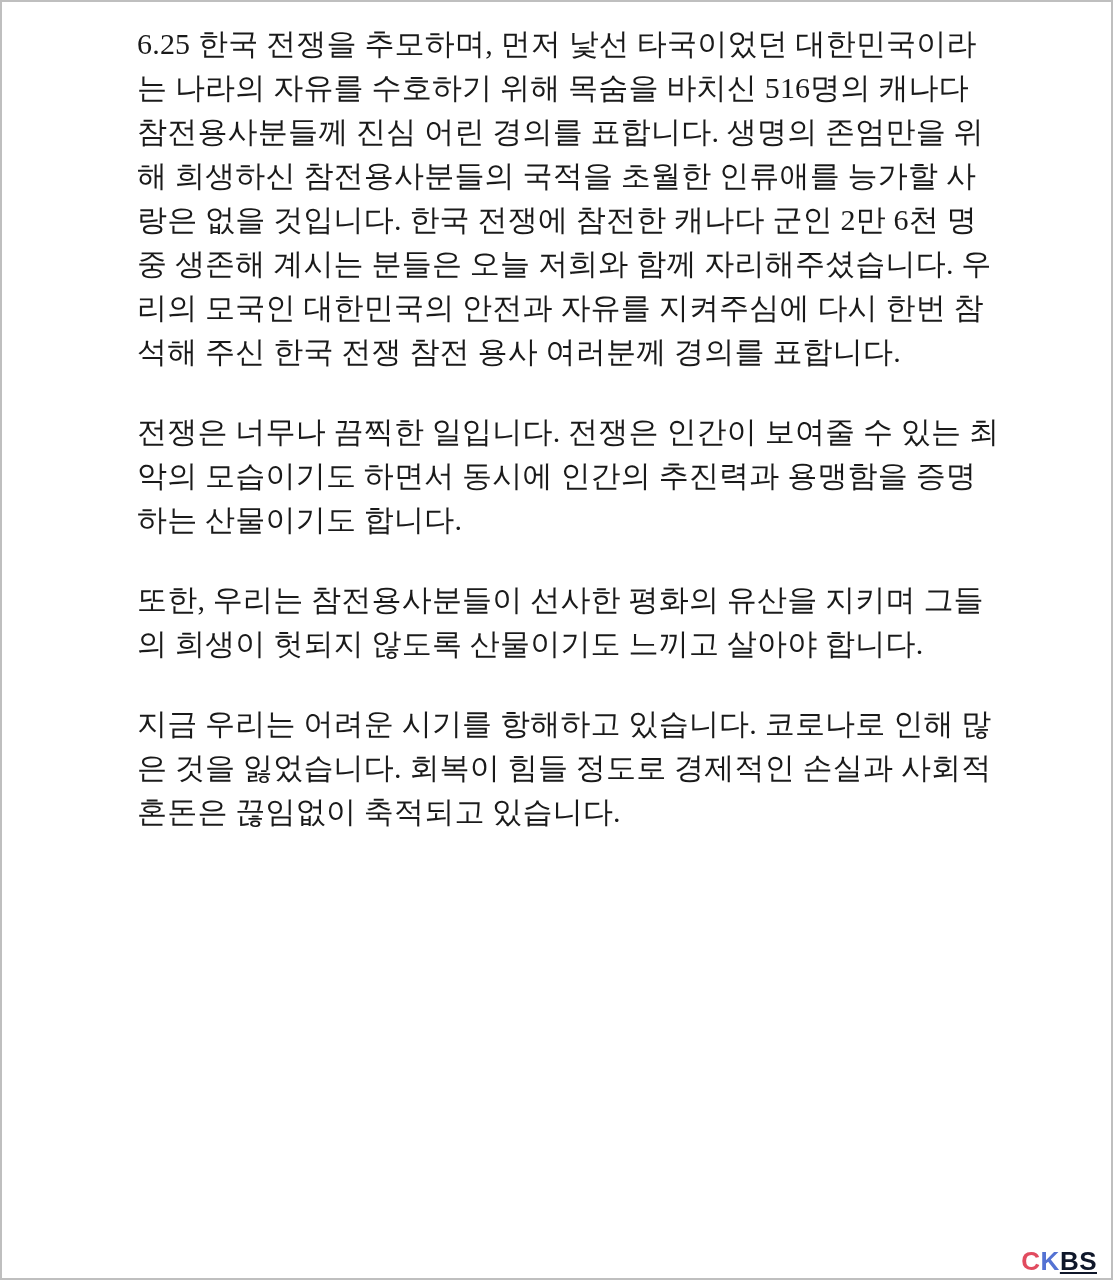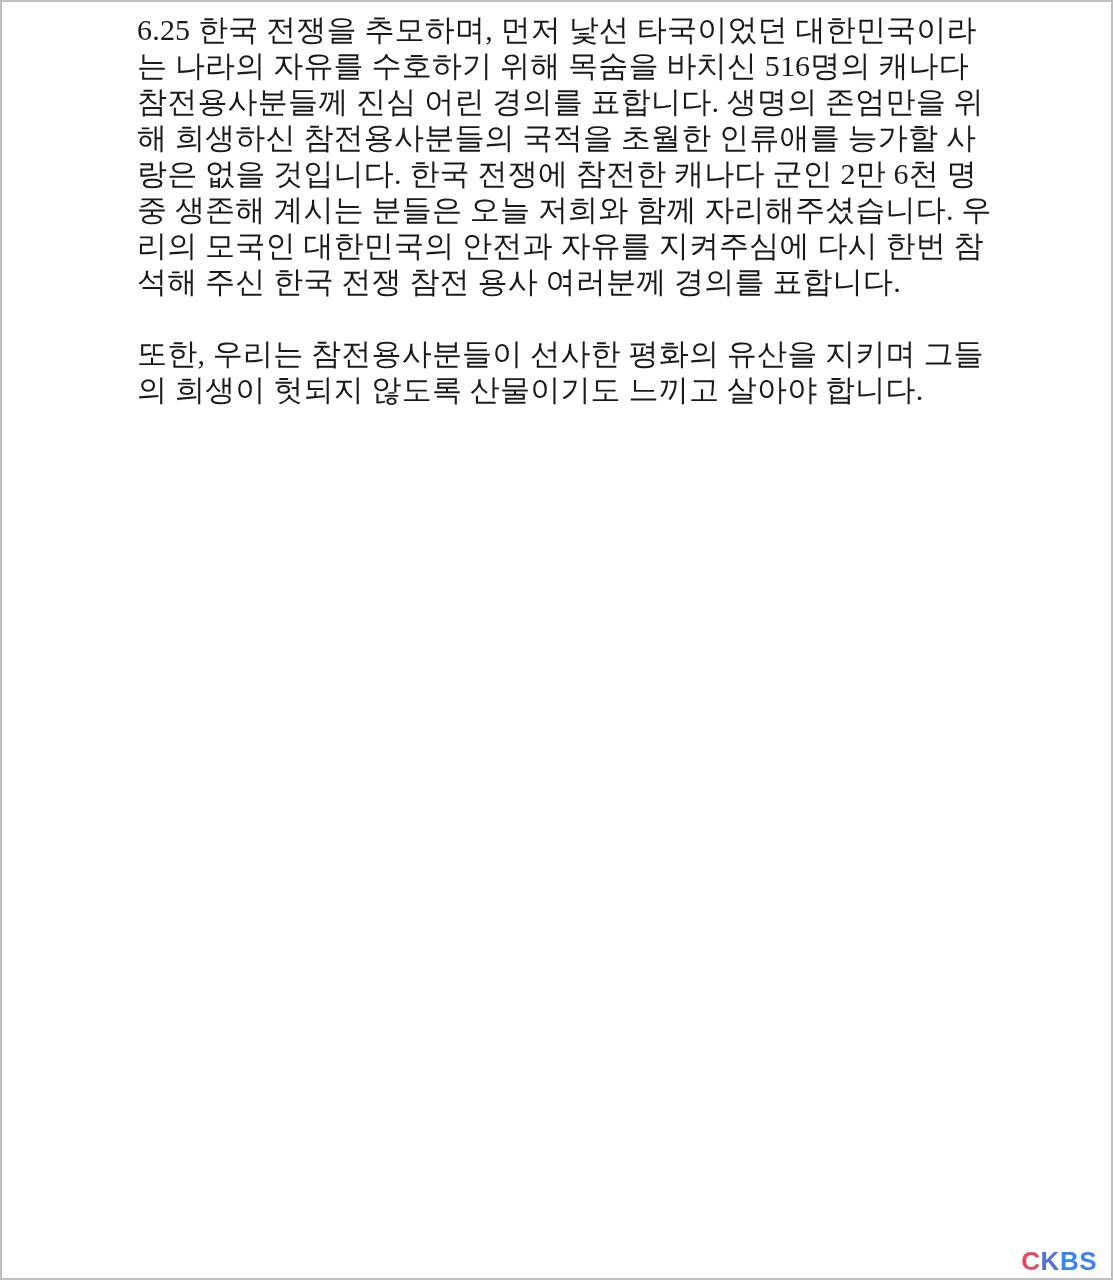--- a/index.html
+++ b/index.html
@@ -18,23 +18,23 @@
     font-family: "Liberation Serif", "DejaVu Serif", serif;
   }
   .doc {
     position: absolute;
     top: 10px;
     left: 135px;
     right: 0;
     color: #1a1a1a;
   }
   .para {
-    margin: 0 0 36px 0;
+    margin: 10px 0 36px 0;
     font-size: 30px;
-    line-height: 36px;
+    line-height: 44px;
     white-space: pre;          
     letter-spacing: 0.2px;
     font-weight: 400;
   }
   .watermark {
     position: absolute;
     right: 14px;
     bottom: 4px;
     font-family: "Liberation Sans", "DejaVu Sans", sans-serif;
     font-size: 26px;
@@ -51,21 +51,27 @@
 
   <div class="doc">
     <p class="para">6.25 한국 전쟁을 추모하며, 먼저 낯선 타국이었던 대한민국이라
 는 나라의 자유를 수호하기 위해 목숨을 바치신 516명의 캐나다
 참전용사분들께 진심 어린 경의를 표합니다. 생명의 존엄만을 위
 해 희생하신 참전용사분들의 국적을 초월한 인류애를 능가할 사
 랑은 없을 것입니다. 한국 전쟁에 참전한 캐나다 군인 2만 6천 명
 중 생존해 계시는 분들은 오늘 저희와 함께 자리해주셨습니다. 우
 리의 모국인 대한민국의 안전과 자유를 지켜주심에 다시 한번 참
 석해 주신 한국 전쟁 참전 용사 여러분께 경의를 표합니다.</p>
+    <p class="para">전쟁은 너무나 끔찍한 일입니다. 전쟁은 인간이 보여줄 수 있는 최
+악의 모습이기도 하면서 동시에 인간의 추진력과 용맹함을 증명
+하는 산물이기도 합니다.</p>
     <p class="para">또한, 우리는 참전용사분들이 선사한 평화의 유산을 지키며 그들
 의 희생이 헛되지 않도록 산물이기도 느끼고 살아야 합니다.</p>
+    <p class="para">지금 우리는 어려운 시기를 항해하고 있습니다. 코로나로 인해 많
+은 것을 잃었습니다. 회복이 힘들 정도로 경제적인 손실과 사회적
+혼돈은 끊임없이 축적되고 있습니다.</p>
   </div>
 
   <div class="watermark">
-    <span style="color: rgb(225, 75, 95);">C</span><span style="color: rgb(84, 114, 211);">K</span><span style="color: #3b82f6;">BS</span>
+    <span style="color: rgb(225, 75, 95);">C</span><span style="color: rgb(84, 114, 211);">K</span><span style="color: #0f172a; text-decoration: underline;">BS</span>
   </div>
 
 </div>
 
 </body></html>

